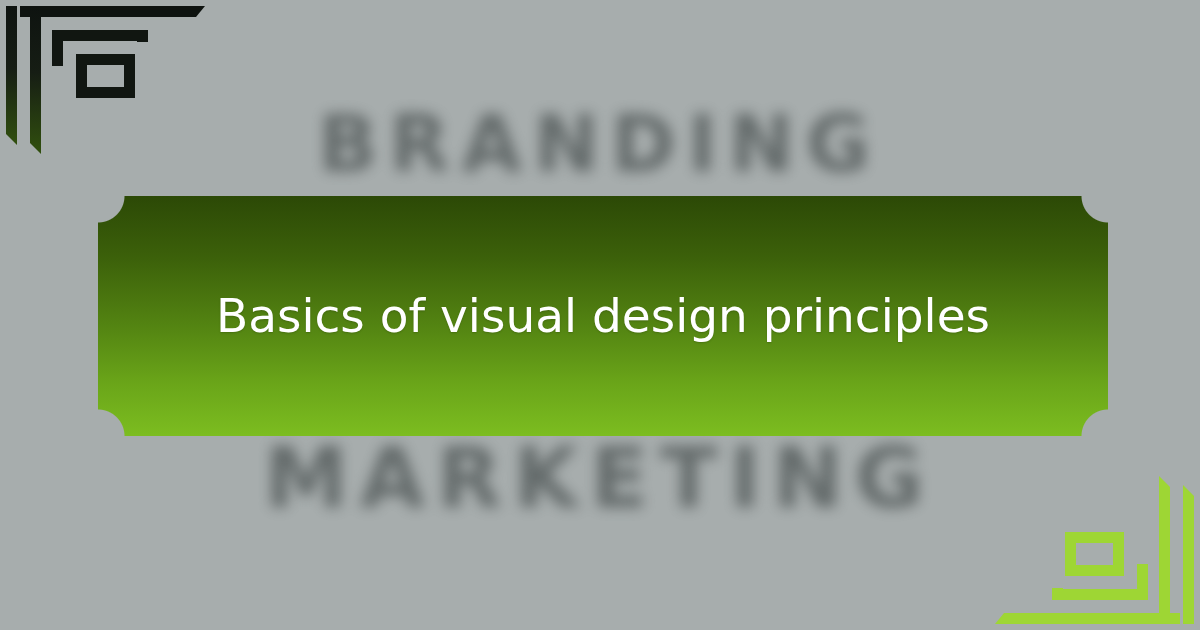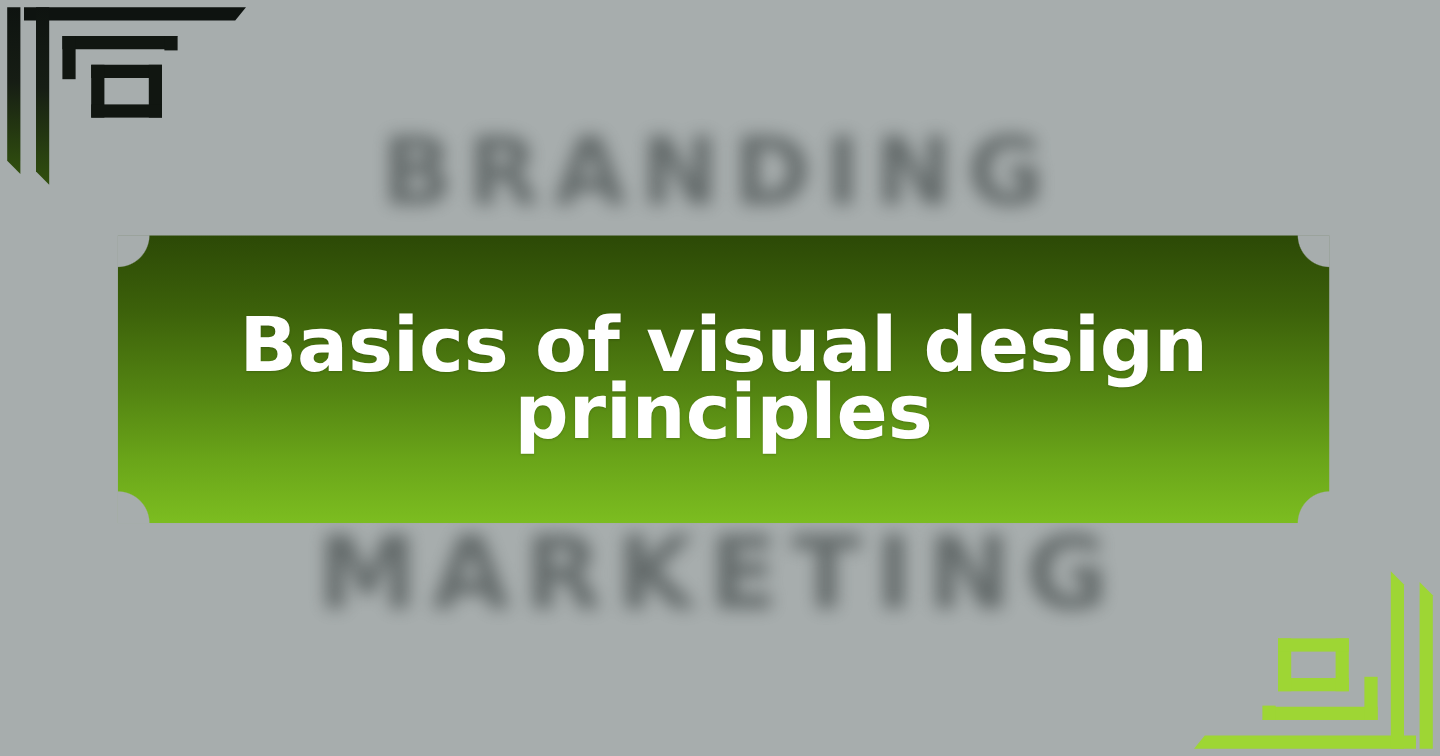--- a/index.html
+++ b/index.html
@@ -87,22 +87,22 @@
   }
   #banner-title {
     position: absolute;
     inset: 0;
     display: flex;
     align-items: center;
     justify-content: center;
     text-align: center;
     color: #ffffff;
     font-family: "DejaVu Sans", "Liberation Sans", sans-serif;
-    font-weight: 700;
-    font-size: 63px;
+    font-weight: 400;
+    font-size: 47px;
     line-height: 56px;
     letter-spacing: 0px;
     padding: 0 40px;
     box-sizing: border-box;
     text-shadow: 0 1px 2px rgba(0,0,0,0.18);
   }
 </style>
 </head>
 <body>
 

